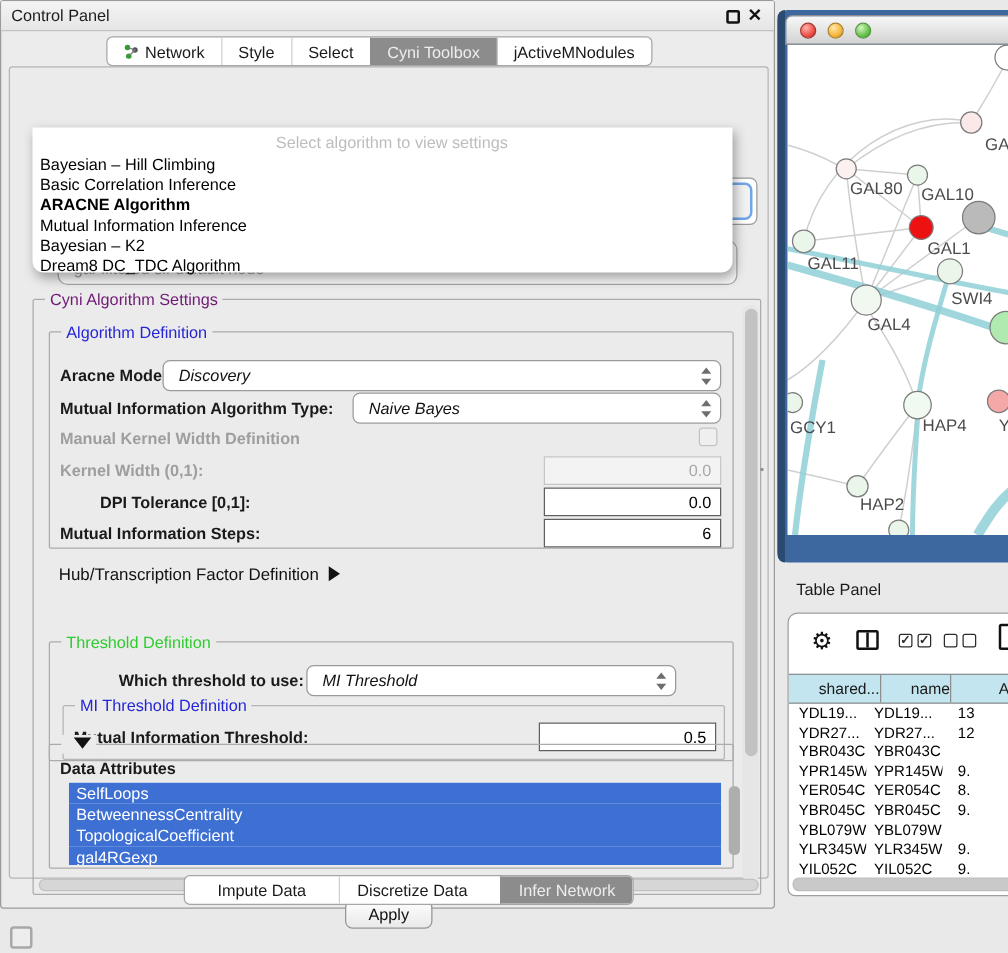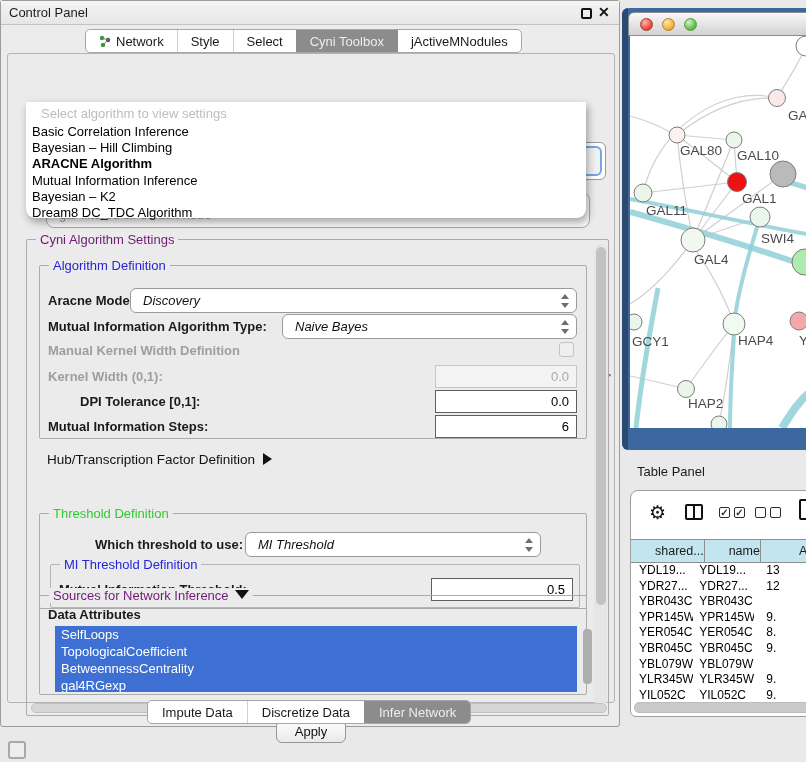--- a/index.html
+++ b/index.html
@@ -35,21 +35,21 @@
     border:1px solid #a6a6a6; border-radius:8px; z-index:1; }
   #bg-combo-label { left:12px; top:14px; font-size:13px; color:#9c9c9c; white-space:nowrap; }
   #bg-spin { left:562px; top:88px; width:36px; height:38px; background:#fff;
     border:1px solid #9a9a9a; border-radius:6px; z-index:1; }
   #bg-spin-btn { left:3px; top:3px; right:3px; bottom:3px; border:2px solid #70a6e8;
     border-radius:6px; background:#f2f2f2; }
 
   
   #algo-overlay { left:18px; top:48px; width:560px; height:116px; background:#ffffff;
     border-radius:0 0 9px 9px; box-shadow:2px 4px 9px rgba(0,0,0,0.35); z-index:5; }
-  #algo-placeholder { width:100%; padding-top:4px; font-size:13px; color:#bdbdbd;padding-left:15px; }
+  #algo-placeholder { width:100%; text-align:center; padding-top:4px; font-size:13px; color:#bdbdbd;padding-left:15px; }
   #algo-list { position:absolute; left:4px; top:22px; right:4px; }
   .algo-item { font-size:13px; color:#000; line-height:16.2px; padding-left:2px; white-space:nowrap; }
   .algo-item.bold { font-weight:bold; }
 
   
   .groupbox { position:absolute; border:1px solid #ababab; border-radius:2px; }
   .legend { position:absolute; top:-8px; left:9px; background:#ebebeb; padding:0 4px;
     font-size:13px; white-space:nowrap; }
   .legend.black { color:#701a75; }
   .legend.blue  { color:#2525d6; }
@@ -93,21 +93,21 @@
   #attr-list { position:absolute; left:15px; top:30px; width:522px; height:66px; background:#fff; overflow:hidden; }
   .attr-row { height:17px; line-height:17px; background:#3e6fd3; color:#fff; font-size:13px; padding-left:6px; }
   #attr-vthumb { position:absolute; right:4px; top:3px; width:9px; height:55px; background:#aeaeae; border-radius:4px; }
 
   #apply-btn { left:268px; top:666px; width:70px; height:23px; border:1px solid #969696; border-radius:6px;
     background:linear-gradient(#fefefe,#e9e9e9); font-size:13px; color:#111; text-align:center; padding-top:3px; }
 
   #bottom-tabbar { left:146px; top:699px; height:24px; display:flex; background:#ffffff;
     border:1px solid #a6a6a6; border-radius:5px; overflow:hidden; }
   .btab { padding:0 14px; font-size:13px; color:#1a1a1a; display:flex; align-items:center;
-    border-left:1px solid #d0d0d0; }
+    border-left:1px solid #d0d0d0;margin-left:12px; }
   .btab:first-child { border-left:none; }
   .btab.sel { background:#8c8c8c; color:#ededed; border-left-color:#8c8c8c; }
 
   #mini-square { left:8px; top:741px; width:18px; height:18px; border:2px solid #a8a8a8;
     border-radius:3px; background:#ededed; }
   #split-handle { left:608px; top:370px; font-size:9px; color:#8a8a8a; }
 
   
   #net-frame { left:622px; top:8px; width:190px; height:442px; background:#3c689f; border-radius:8px 0 0 8px; }
   #net-frame-dark { left:0; top:0; width:6px; height:100%; background:#2a4a72; border-radius:8px 0 0 8px; }
@@ -186,22 +186,22 @@
     <div class="abs" id="bg-combo">
       <div class="abs" id="bg-combo-label">gal-filtered sif default node</div>
     </div>
     <div class="abs" id="bg-spin">
       <div class="abs" id="bg-spin-btn"></div>
     </div>
 
     <div class="abs" id="algo-overlay">
       <div id="algo-placeholder">Select algorithm to view settings</div>
       <div id="algo-list">
+          <div class="algo-item">Bayesian – Hill Climbing</div>
           <div class="algo-item">Basic Correlation Inference</div>
-          <div class="algo-item">Bayesian – Hill Climbing</div>
           <div class="algo-item bold">ARACNE Algorithm</div>
           <div class="algo-item">Mutual Information Inference</div>
           <div class="algo-item">Bayesian – K2</div>
           <div class="algo-item">Dream8 DC_TDC Algorithm</div>
         </div>
     </div>
 
     <div class="groupbox" id="cyni-box">
       <span class="legend black">Cyni Algorithm Settings</span>
       <div class="abs" id="cyni-vscroll">
@@ -251,26 +251,26 @@
         </div>
 
         <div class="groupbox" id="mi-box">
           <span class="legend blue">MI Threshold Definition</span>
           <div class="flabel" style="left:8px; top:17px;">Mutual Information Threshold:</div>
           <div class="tfield" style="left:380px; top:13px; width:142px;">0.5</div>
         </div>
       </div>
 
       <div class="groupbox" id="src-box">
-        <span class="legend black"><span>Sources for Network Inference</span><span class="arrow-down"></span></span>
+        <span class="legend black"><span class="arrow-down"></span></span>
         <div class="flabel" style="left:8px; top:11px;">Data Attributes</div>
         <div id="attr-list">
             <div class="attr-row">SelfLoops</div>
+            <div class="attr-row">BetweennessCentrality</div>
             <div class="attr-row">TopologicalCoefficient</div>
-            <div class="attr-row">BetweennessCentrality</div>
             <div class="attr-row">gal4RGexp</div>
           </div>
         <div id="attr-vthumb" style="left:543px; top:33px;"></div>
       </div>
     </div>
 
     <div class="abs" id="apply-btn">Apply</div>
   </div>
 
   <div class="abs" id="bottom-tabbar">

